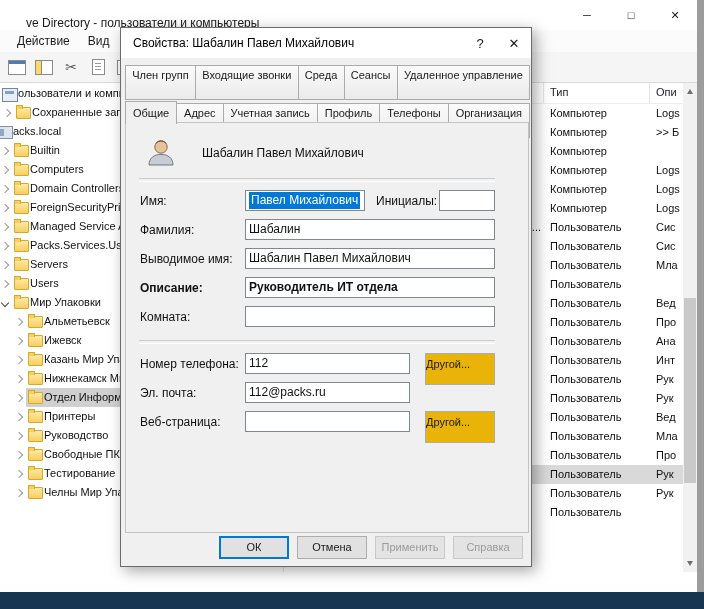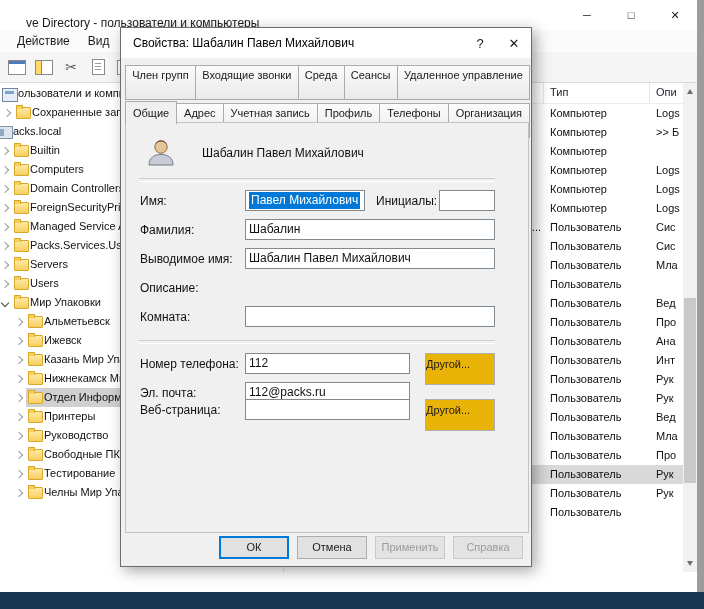--- a/index.html
+++ b/index.html
@@ -401,37 +401,38 @@
         <div class="textbox" style="left: 313px; width: 56px;"></div>
       </div>
       <div class="field-row" style="top: 96px;">
         <span class="f-label">Фамилия:</span>
         <div class="textbox" style="left: 119px; width: 250px;">Шабалин</div>
       </div>
       <div class="field-row" style="top: 125px;">
         <span class="f-label">Выводимое имя:</span>
         <div class="textbox" style="left: 119px; width: 250px;">Шабалин Павел Михайлович</div>
       </div>
-      <div class="field-row" style="top: 154px;">
+      <div class="field-row" style="top: 154px; font-weight: bold;">
         <span class="f-label">Описание:</span>
+        <div class="textbox" style="left: 119px; width: 250px;">Руководитель ИТ отдела</div>
       </div>
       <div class="field-row" style="top: 183px;">
         <span class="f-label">Комната:</span>
         <div class="textbox" style="left: 119px; width: 250px;"></div>
       </div>
       <div class="field-row" style="top: 230px;">
         <span class="f-label">Номер телефона:</span>
         <div class="textbox" style="left: 119px; width: 165px;">112</div>
         <div class="small-btn" style="left: 299px;">Другой...</div>
       </div>
       <div class="field-row" style="top: 259px;">
         <span class="f-label">Эл. почта:</span>
         <div class="textbox" style="left: 119px; width: 165px;">112@packs.ru</div>
       </div>
-      <div class="field-row" style="top: 276px;">
+      <div class="field-row" style="top: 288px;">
         <span class="f-label">Веб-страница:</span>
         <div class="textbox" style="left: 119px; width: 165px;"></div>
         <div class="small-btn" style="left: 299px;">Другой...</div>
       </div>
     </div>
 <div class="dlg-bottom-btn default" style="left: 98px;">ОК</div>
     <div class="dlg-bottom-btn" style="left: 176px;">Отмена</div>
     <div class="dlg-bottom-btn disabled" style="left: 254px;">Применить</div>
     <div class="dlg-bottom-btn disabled" style="left: 332px;">Справка</div>
   </div>

